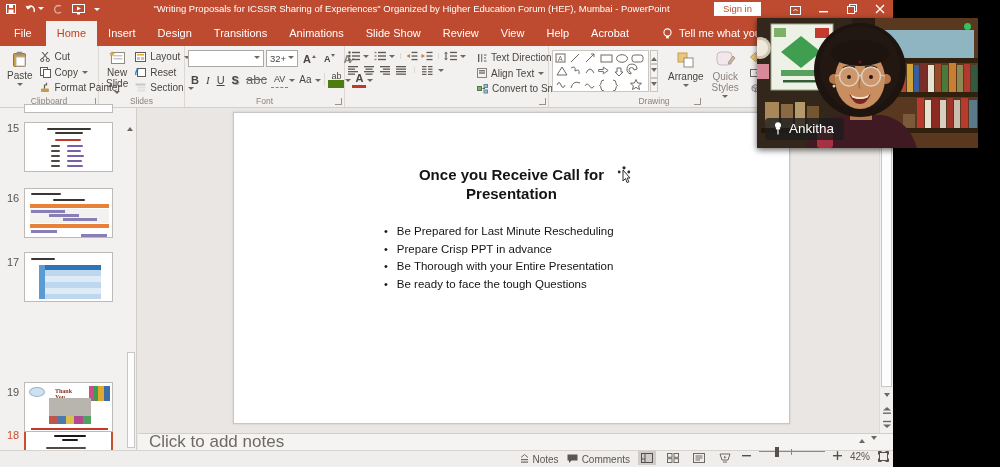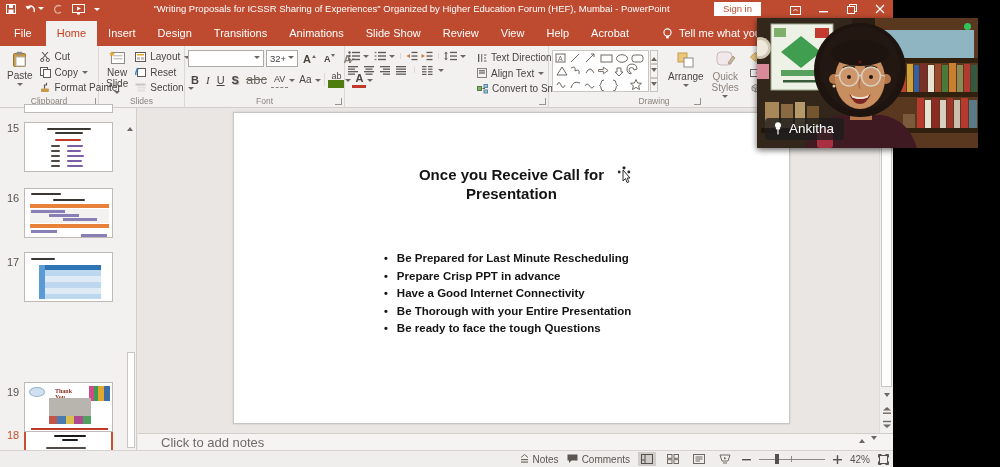--- a/index.html
+++ b/index.html
@@ -46,33 +46,33 @@
   .pthumb{position:absolute;right:1px;width:8px;background:#FDFDFD;border:1px solid #C9C6C3}
   .ln{position:absolute;background:#4f4a46;height:2px;border-radius:1px}
   .arr-up{width:0;height:0;border:4px solid transparent;border-bottom:5px solid #6e6862}
   .arr-dn{width:0;height:0;border:4px solid transparent;border-top:5px solid #6e6862}
 
   
   .canvas{position:absolute;left:138px;top:108px;width:741px;height:325px;background:#E9E6E3}
   .slide{position:absolute;left:95px;top:4px;width:557px;height:312px;background:#fff;border:1px solid #C9C7C5;box-shadow:0 0 2px rgba(0,0,0,.15)}
   .stitle{position:absolute;left:0;right:0;top:52px;text-align:center;font-weight:bold;font-size:15px;line-height:19px;color:#141414}
   .stitle>div{width:245px;margin:0 auto}
-  .sbullets{position:absolute;left:150px;top:137px;font-weight:bold;font-size:11.5px;color:#141414}
+  .sbullets{position:absolute;left:150px;top:110px;font-weight:normal;font-size:11.5px;color:#141414}
   .sbullets .b{line-height:17.6px;display:flex}
   .sbullets .b::before{content:"•";margin-right:9px;font-size:11px}
   .vscroll{position:absolute;right:0;top:108px;width:14px;height:325px;background:#F1F0EF;border-left:1px solid #DDDAD7}
   .vthumb{position:absolute;left:1px;top:3px;width:11px;height:276px;background:#FDFDFD;border:1px solid #C9C6C3}
   .vbtn{position:absolute;left:0;width:14px;height:13px;display:flex;align-items:center;justify-content:center}
 
   
   .notesbar{position:absolute;left:138px;top:433px;width:755px;height:17px;background:#F5F4F3;border-top:1px solid #D2CECA;display:flex;align-items:center}
-  .notesbar span{font-size:13px;color:#6e6a66;padding-left:23px}
+  .notesbar span{font-size:17px;color:#6e6a66;padding-left:11px}
   .statusbar{position:absolute;left:0;top:450px;width:893px;height:17px;background:#F0EEEC;border-top:1px solid #D5D2CF;color:#5a5550;font-size:10px}
   .st-left{position:absolute;left:8px;top:0;height:16px;display:flex;align-items:center;gap:12px}
-  .st-right{position:absolute;right:4px;top:0;height:16px;display:flex;align-items:center;gap:8px}
+  .st-right{position:absolute;right:4px;top:0;height:16px;display:flex;gap:8px}
   .viewbtn{width:18px;height:14px;display:flex;align-items:center;justify-content:center}
   .viewbtn.sel{background:#CFCCC9}
   .sl-track{position:relative;width:66px;height:1px;background:#8d8883}
   .sl-thumb{position:absolute;left:16px;top:-4.5px;width:4px;height:10px;background:#55504b}
   .sl-mid{position:absolute;left:32px;top:-2.5px;width:1px;height:6px;background:#8d8883}
 
   
   .video{position:absolute;left:757px;top:18px;width:221px;height:130px;border-radius:1px;overflow:hidden;background:#241a12;z-index:20;box-shadow:0 2px 6px rgba(0,0,0,.6)}
   .vdot{position:absolute;right:7px;top:5px;width:7px;height:7px;border-radius:50%;background:#31C45A;z-index:22}
   .nametag{position:absolute;left:8px;bottom:8px;display:flex;align-items:center;gap:6px;background:rgba(28,28,30,.78);border-radius:4px;padding:3px 10px 4px 8px;z-index:22}
@@ -588,21 +588,20 @@
   </div>
 
   <div class="canvas">
     <div class="slide">
       <div class="stitle">
           <div>Once you Receive Call for Presentation</div>
         </div>
       <div class="sbullets">
         <div class="b">Be Prepared for Last Minute Rescheduling</div>
         <div class="b">Prepare Crisp PPT in advance</div>
-        <div class="b">Have a Good Internet Connectivity</div>
         <div class="b">Be Thorough with your Entire Presentation</div>
         <div class="b">Be ready to face the tough Questions</div>
       </div>
       <div class="mini" style="left:382px;top:53px">
         <svg width="16" height="20">
             <circle cx="8" cy="1.8" r="1.6" fill="#2a2a2a"></circle>
             <circle cx="3.2" cy="6" r="1.4" fill="#2a2a2a"></circle>
             <circle cx="12.8" cy="6" r="1.4" fill="#2a2a2a"></circle>
             <path d="M7 4 L7 15 L9.5 12.5 L11 16.5 L12.8 15.8 L11.2 12 L14 12 Z" fill="#fff" stroke="#2a2a2a" stroke-width="1"></path>
           </svg>

